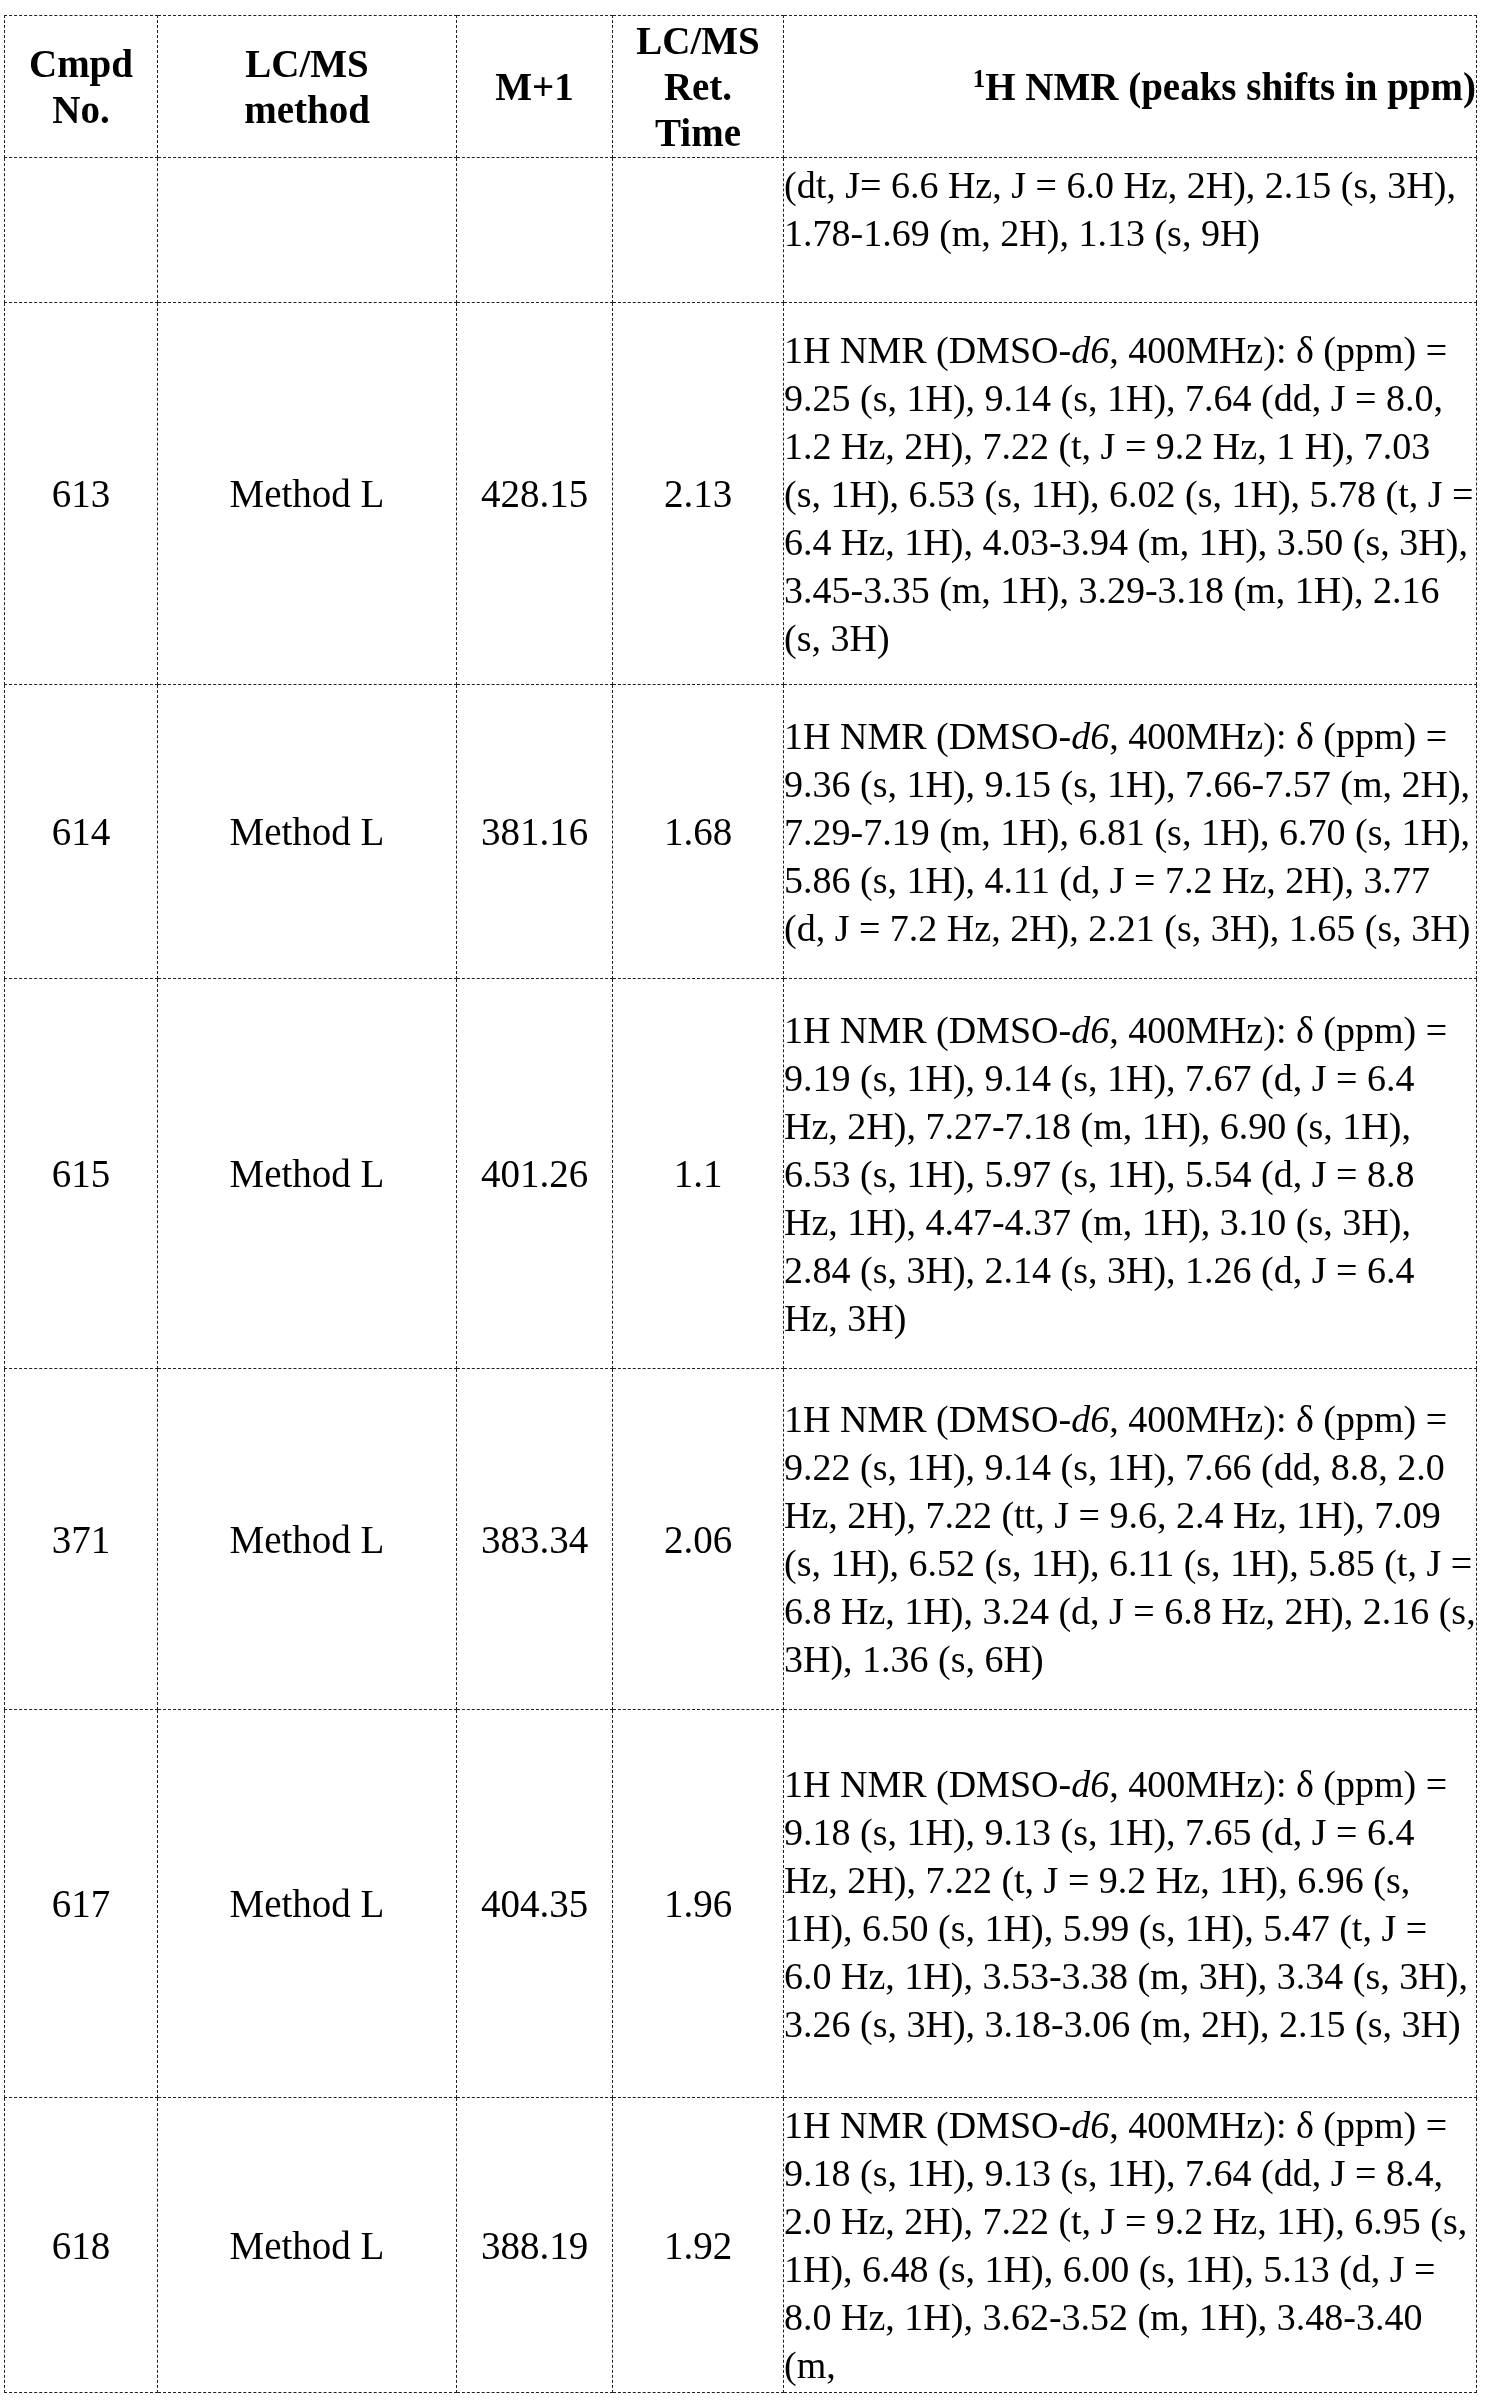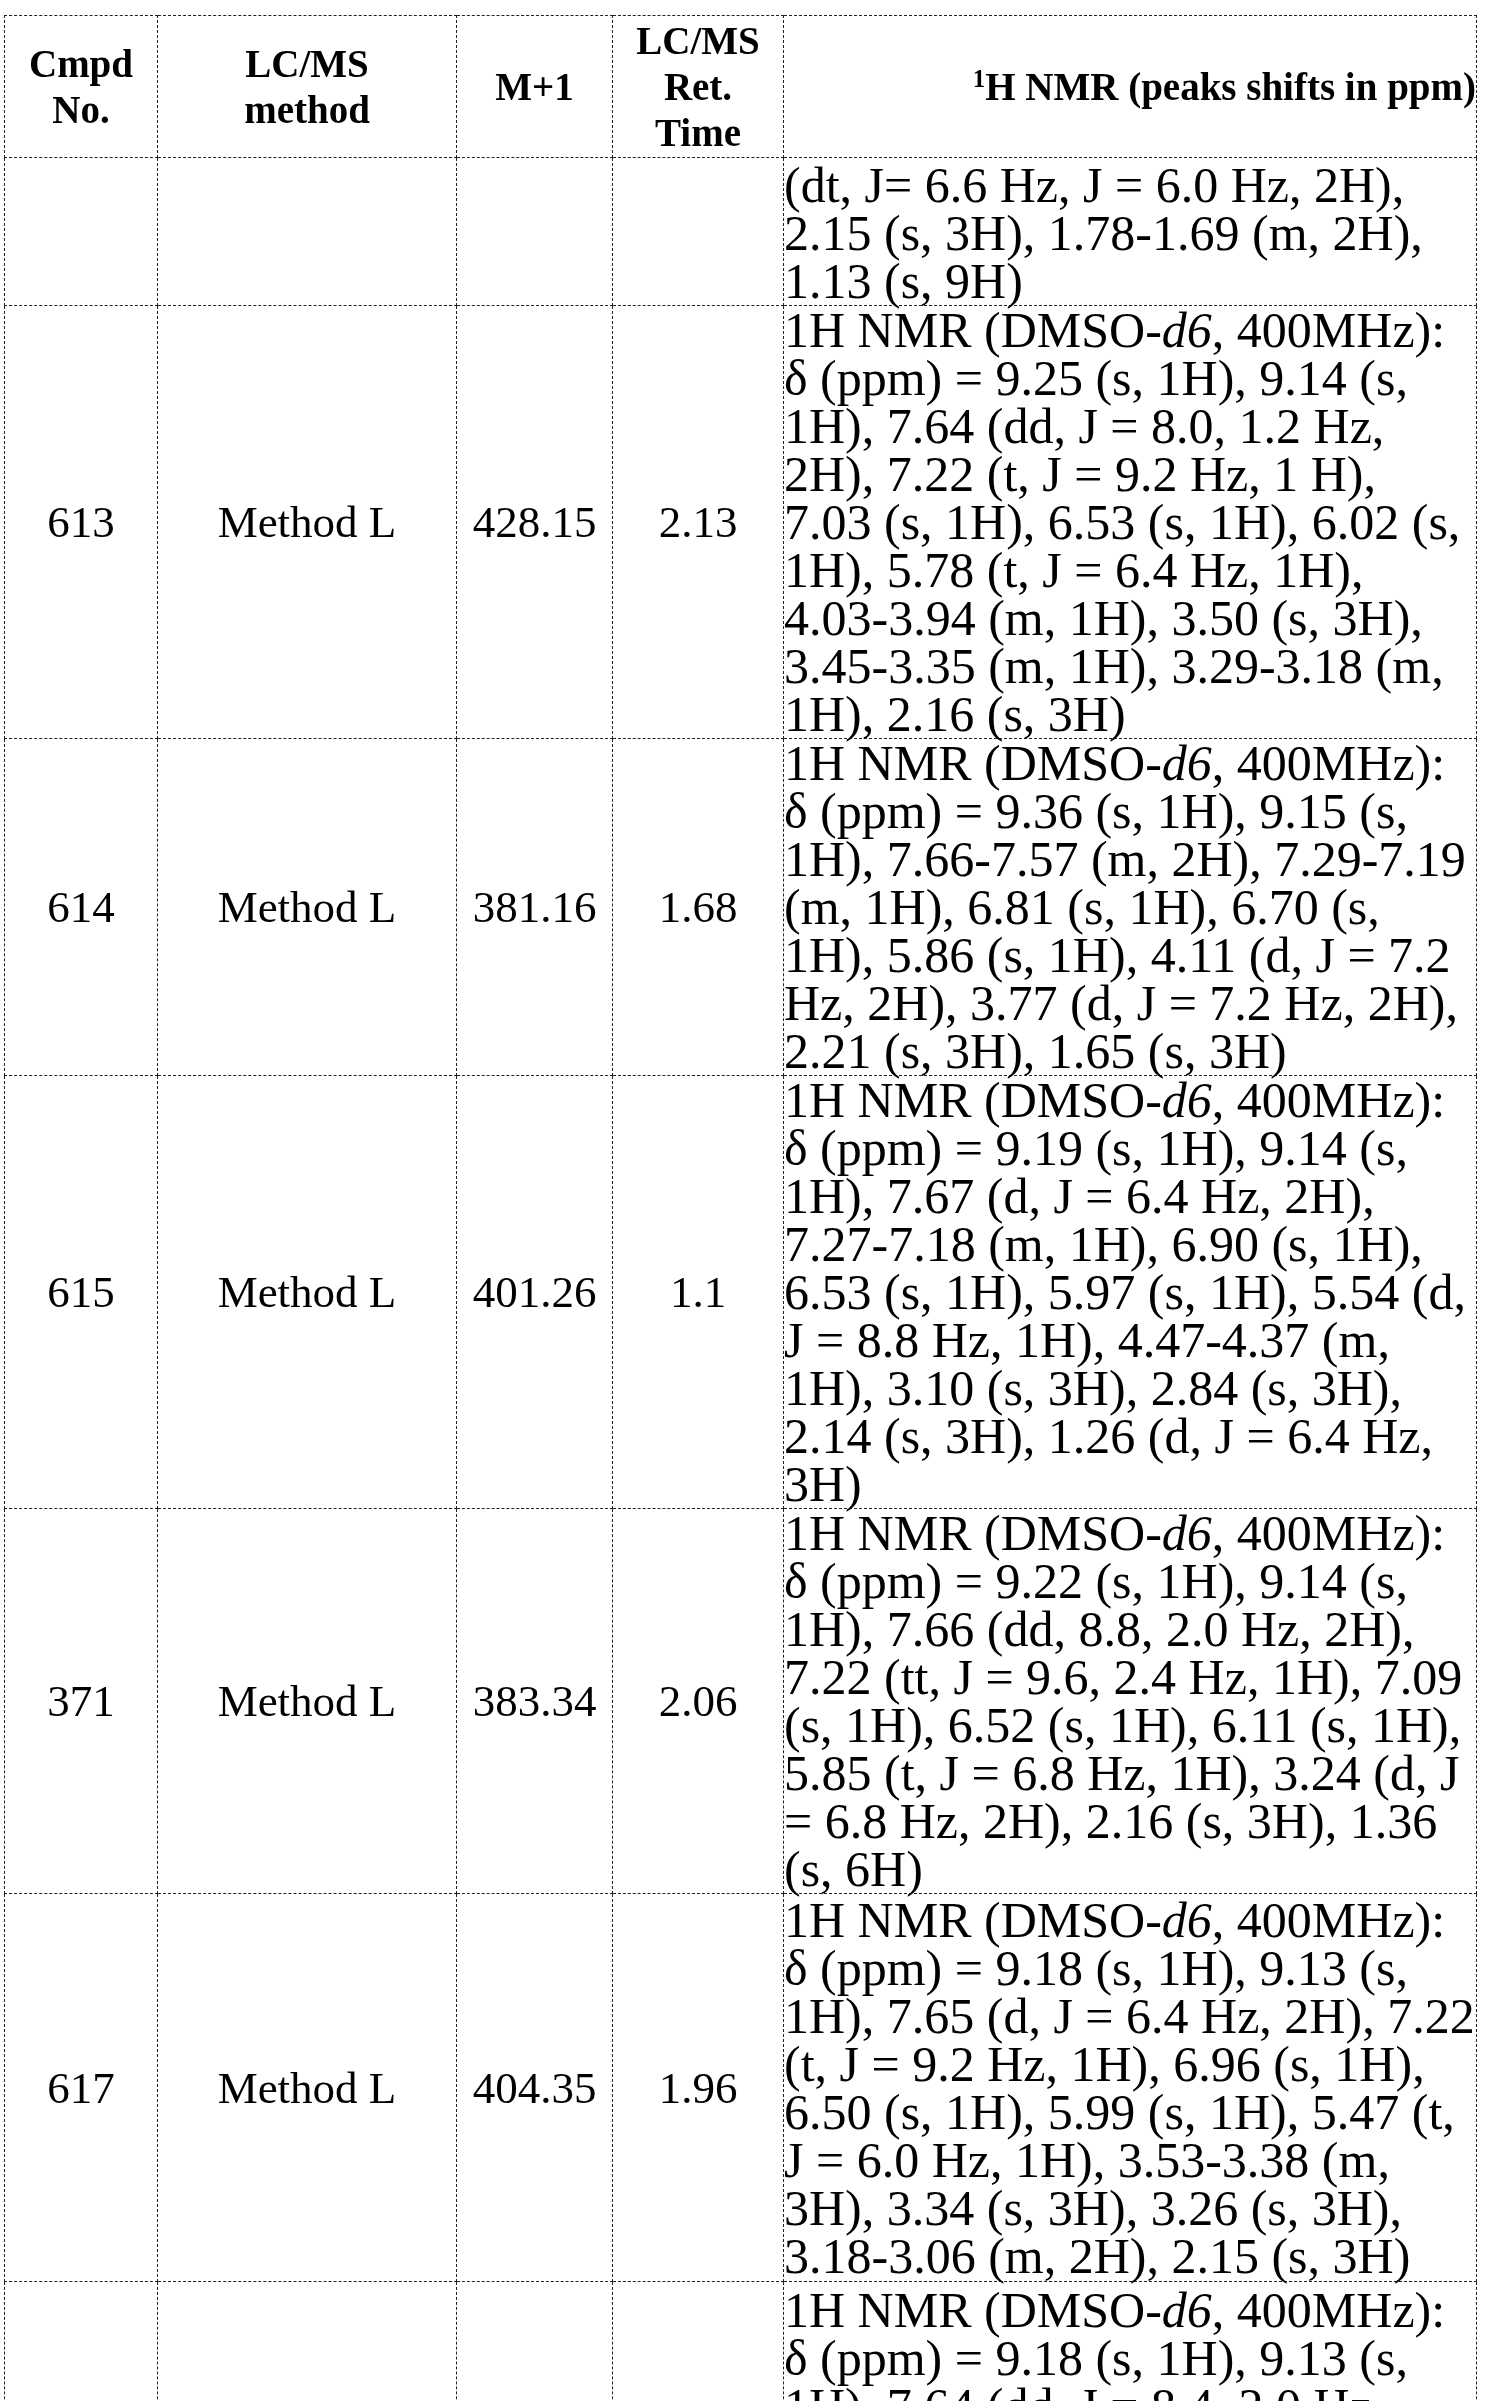--- a/index.html
+++ b/index.html
@@ -12,22 +12,22 @@
   table.nmr td, table.nmr th {
     border: 1.7px dashed #222;
     padding: 0;
     vertical-align: middle;
   }
   table.nmr th {
     font-weight: bold; font-size: 39px; line-height: 46px; text-align: center;
   }
   table.nmr th.nmr-head { text-align: right; padding-left: 6.7px; }
   table.nmr th sup { font-size: 25px; vertical-align: 13.4px; line-height: 0; }
-  td.c { text-align: center; font-size: 45px; }
-  td.txt { font-size: 50px; line-height: 48px; padding: 0 8.4px 0 10px; text-align: left; }
+  td.c { text-align: center; font-size: 39px; }
+  td.txt { font-size: 38px; line-height: 48px; padding: 0 8.4px 0 10px; text-align: left; }
   td.txt i { font-style: italic; }
   col.c1 { width: 153px; } col.c2 { width: 299px; } col.c3 { width: 156px; }
   col.c4 { width: 171px; } col.c5 { width: 693px; }
   tr.head { height: 142px; }
   tr.cont { height: 145px; }
   tr.cont td.txt { vertical-align: top; padding-top: 3.4px; }
   tr.r613 { height: 382px; } tr.r614 { height: 294px; } tr.r615 { height: 390px; }
   tr.r616 { height: 341px; } tr.r617 { height: 388px; } tr.r618 { height: 295px; }
   tr.r618 td.txt { vertical-align: top; padding-top: 3.4px; }
 </style>

